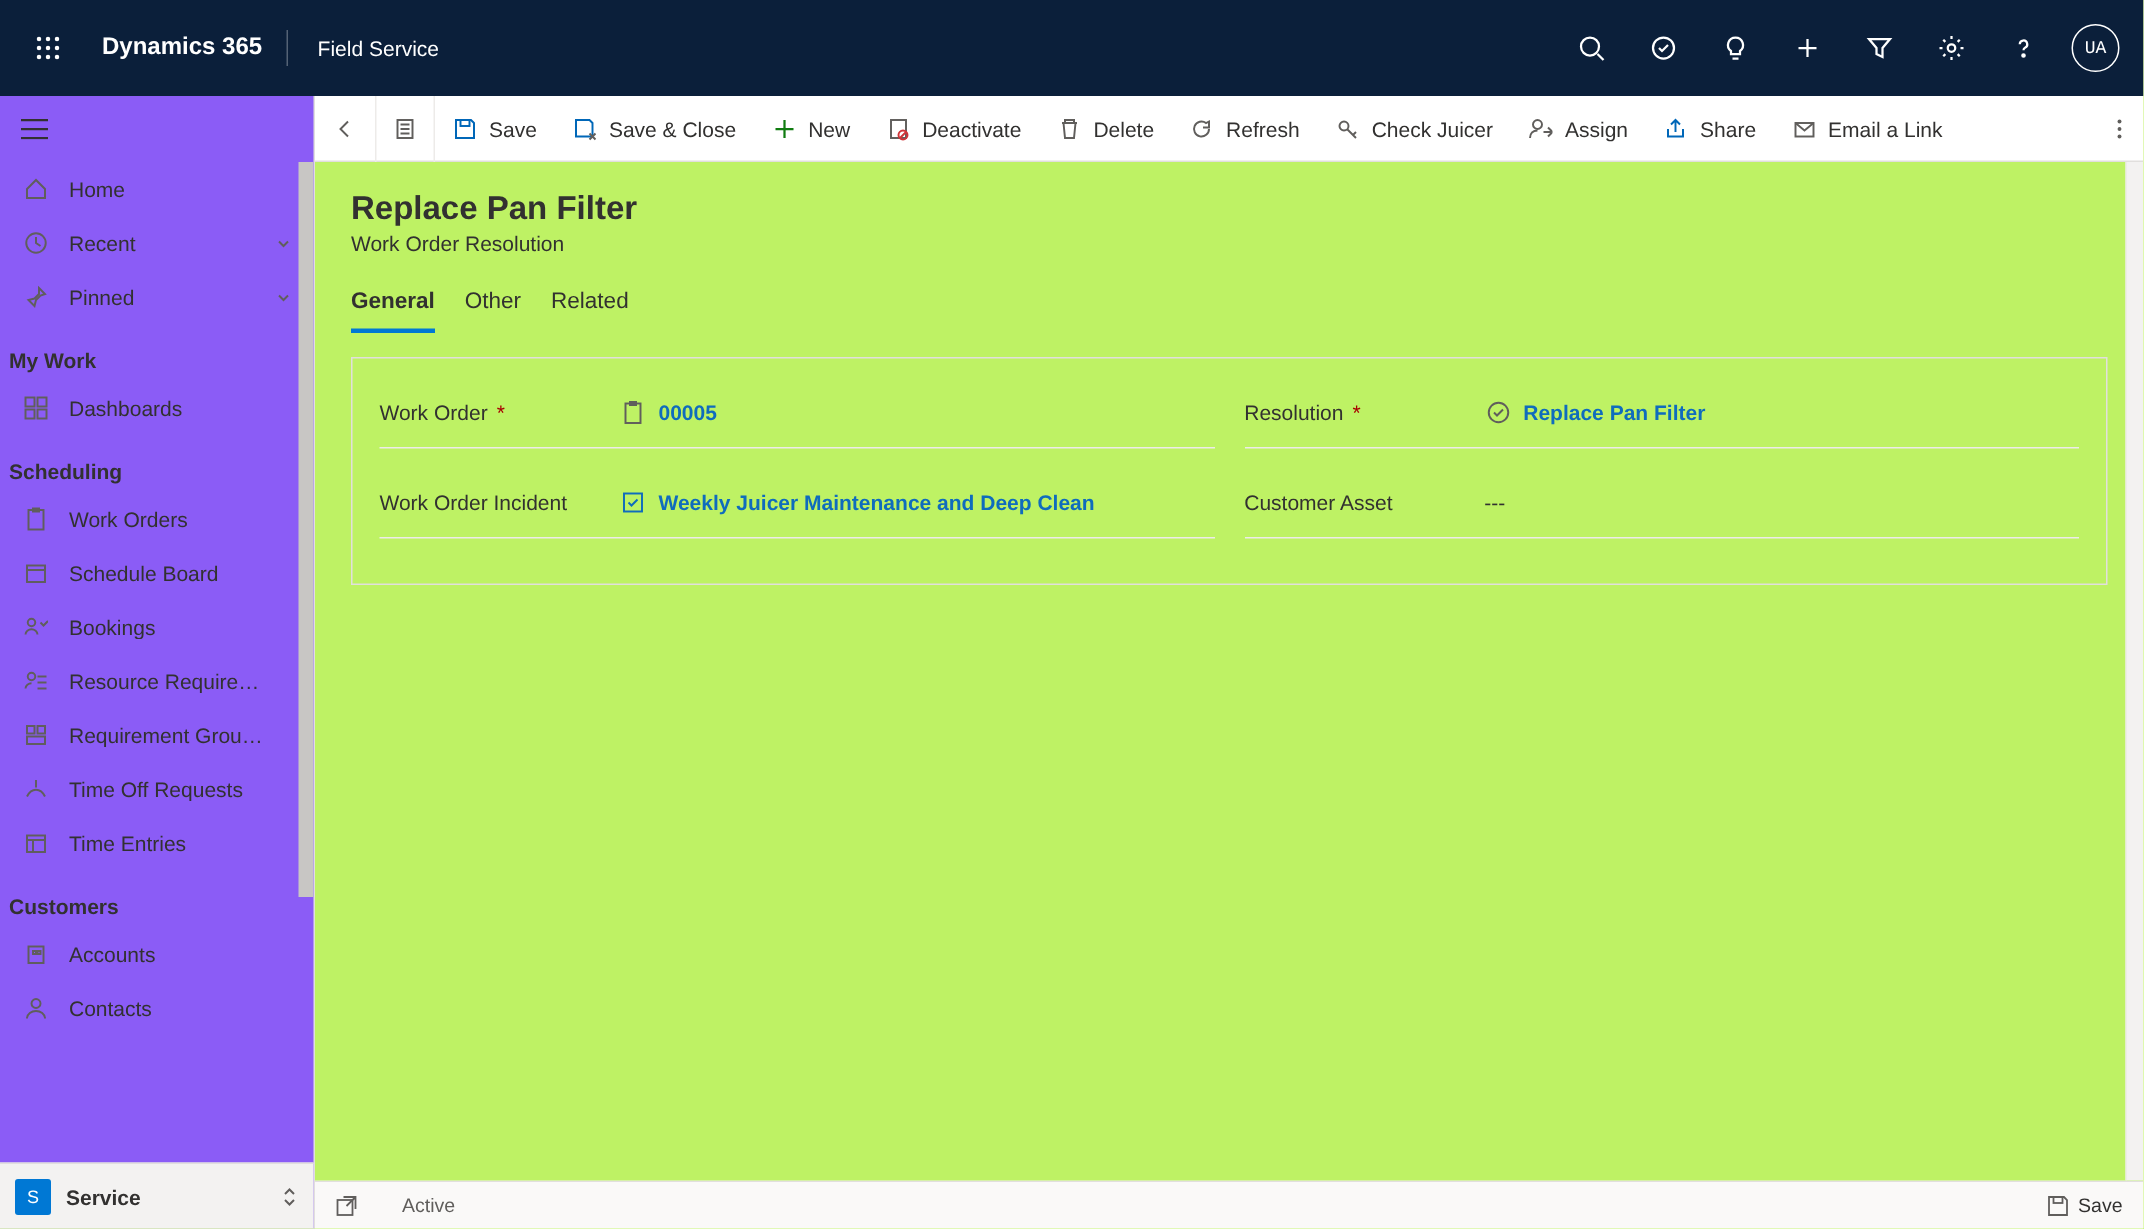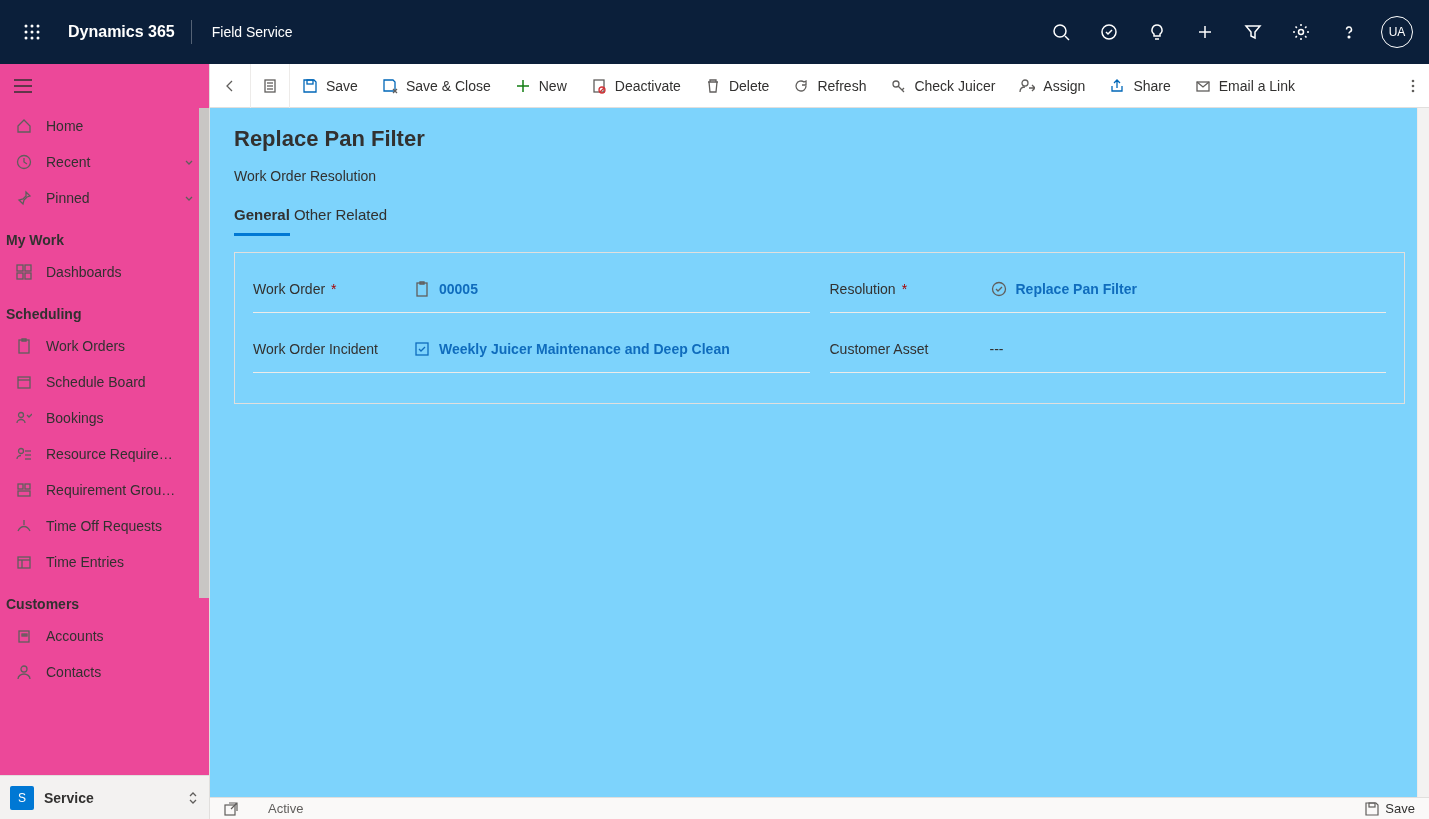--- a/index.html
+++ b/index.html
@@ -4,54 +4,54 @@
 <style>
 * { box-sizing: border-box; margin: 0; padding: 0; }
 body { font-family: "Segoe UI", -apple-system, sans-serif; font-size: 14px; color: #323130; height: 819px; width: 1429px; overflow: hidden; display: flex; flex-direction: column; }
 .topbar { background: #0b1f3a; color: #fff; height: 64px; display: flex; align-items: center; padding: 0 8px; flex-shrink: 0; }
 .topbar .waffle { width: 48px; display: flex; justify-content: center; align-items: center; height: 48px; cursor: pointer; }
 .topbar .brand { font-weight: 600; font-size: 16px; padding: 0 12px; }
 .topbar .divider { width: 1px; height: 24px; background: rgba(255,255,255,0.3); margin: 0 4px; }
 .topbar .appname { padding: 0 16px; font-size: 14px; font-weight: 400; }
 .topbar .spacer { flex: 1; }
 .topbar .icon-btn { width: 48px; height: 48px; display: flex; align-items: center; justify-content: center; cursor: pointer; }
-.topbar .avatar { width: 32px; height: 32px; border-radius: 50%; border: 1px solid #fff; display: flex; align-items: center; justify-content: center; font-size: 12px; margin: 0 8px; cursor: pointer; }
+.topbar .avatar { width: 32px; height: 32px; border-radius: 50%; border: 1px solid #fff; display: flex; align-items: center; justify-content: center; font-size: 12px; margin: 0 8px; cursor: pointer; font-family: Liberation Mono, monospace; }
 .main { flex: 1; display: flex; overflow: hidden; }
-.sidebar { width: 210px; background: #ec4899; display: flex; flex-direction: column; border-right: 1px solid #e1dfdd; flex-shrink: 0; position: relative; }
+.sidebar { width: 210px; background: #8b5cf6; display: flex; flex-direction: column; border-right: 1px solid #e1dfdd; flex-shrink: 0; position: relative; }
 .sidebar .hamburger-row { height: 44px; display: flex; align-items: center; padding-left: 14px; cursor: pointer; }
 .sidebar-scroll { flex: 1; overflow-y: auto; position: relative; }
 .nav-item { display: flex; align-items: center; height: 36px; padding: 0 14px; cursor: pointer; font-size: 14px; color: #323130; }
 .nav-item .ico { width: 20px; display: flex; justify-content: center; margin-right: 12px; color: #605e5c; }
 .nav-item .label { flex: 1; white-space: nowrap; overflow: hidden; text-overflow: ellipsis; }
 .nav-item .chev { color: #605e5c; }
 .nav-group { padding: 16px 14px 6px 6px; font-weight: 700; font-size: 14px; color: #323130; }
 .area-switch { height: 44px; border-top: 1px solid #e1dfdd; display: flex; align-items: center; padding: 0 10px 0 0; cursor: pointer; background: #f3f2f1; }
 .area-switch .badge { width: 24px; height: 24px; background: #0078d4; color: #fff; display: flex; align-items: center; justify-content: center; font-size: 12px; border-radius: 2px; margin: 0 10px; }
 .area-switch .label { flex: 1; font-weight: 600; }
 .content { flex: 1; display: flex; flex-direction: column; overflow: hidden; position: relative; }
 .cmdbar { height: 44px; border-bottom: 1px solid #e1dfdd; display: flex; align-items: center; background: #fff; font-size: 14px; flex-shrink: 0; }
 .cmdbar .seg { height: 44px; display: flex; align-items: center; justify-content: center; padding: 0 12px; cursor: pointer; border-right: 1px solid #edebe9; }
 .cmdbar .cmd { display: flex; align-items: center; padding: 0 12px; height: 44px; cursor: pointer; gap: 8px; }
 .cmdbar .cmd .ico { display: flex; }
 .cmdbar .more { margin-left: auto; padding: 0 14px; cursor: pointer; }
-.form-area { flex: 1; overflow: auto; background: #7dd3fc; position: relative; }
+.form-area { flex: 1; overflow: auto; background: #bef264; position: relative; }
 .form-header { padding: 18px 24px 8px 24px; }
 .form-header h1 { font-size: 22px; font-weight: 600; }
-.form-header .sub { font-size: 14px; color: #323130; margin-top: 16px; }
-.tabs { display: flex; gap: 4px; padding: 14px 24px 0 24px; }
+.form-header .sub { font-size: 14px; color: #323130; margin-top: 2px; }
+.tabs { display: flex; gap: 20px; padding: 14px 24px 0 24px; }
 .tab { padding-bottom: 10px; cursor: pointer; font-size: 15px; color: #323130; }
 .tab.active { font-weight: 600; border-bottom: 3px solid #0078d4; }
 .panel { margin: 16px 24px; border: 1px solid #e1dfdd; padding: 20px 18px 30px 18px; display: grid; grid-template-columns: 1fr 1fr; column-gap: 40px; row-gap: 14px; gap: 20px; }
 .field { display: flex; align-items: center; min-height: 40px; border-bottom: 1px solid #edebe9; padding-bottom: 8px; }
 .field .flabel { width: 160px; font-size: 14px; color: #323130; display: flex; align-items: center; }
 .field .req { color: #a80000; margin-left: 6px; }
 .field .fvalue { flex: 1; display: flex; align-items: center; gap: 8px; }
 .field .fvalue .link { color: #0f6cbd; font-weight: 600; cursor: pointer; }
 .field .vico { width: 18px; height: 18px; display: flex; align-items: center; justify-content: center; }
-.statusbar { height: 22px; border-top: 1px solid #e1dfdd; display: flex; align-items: center; padding: 0 14px; font-size: 13px; background: #faf9f8; color: #605e5c; flex-shrink: 0; }
+.statusbar { height: 32px; border-top: 1px solid #e1dfdd; display: flex; align-items: center; padding: 0 14px; font-size: 13px; background: #faf9f8; color: #605e5c; flex-shrink: 0; }
 .statusbar .spacer { flex: 1; }
 .statusbar .sbtn { display: flex; align-items: center; gap: 6px; cursor: pointer; color: #323130; }
 .fake-scroll { position: absolute; right: 0; top: 0; width: 12px; background: #f3f2f1; border-left: 1px solid #edebe9; }
 svg { display: block; }
 .sidebar-scrollthumb { position: absolute; right: 0; top: 0; width: 10px; height: 490px; background: #c8c6c4; }
 </style>
 </head>
 <body>
 
 <div class="topbar">

